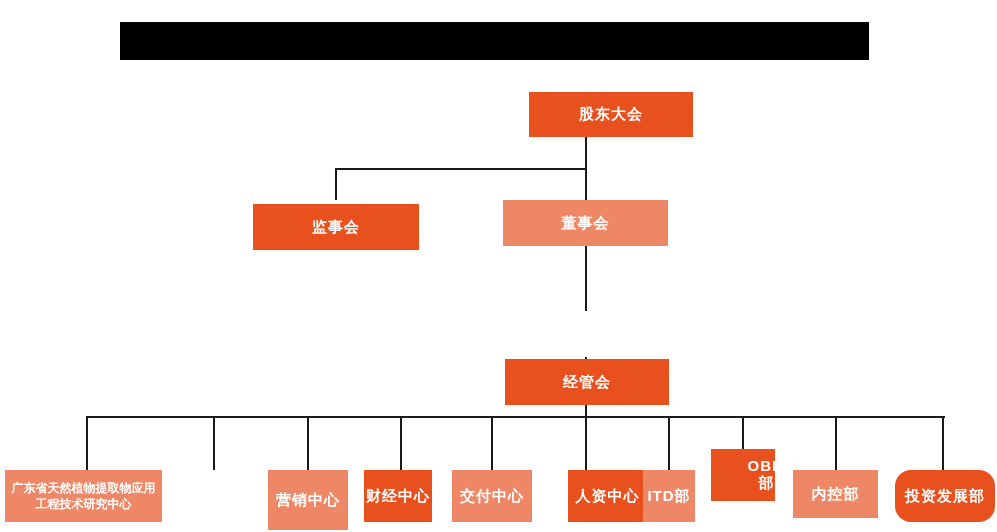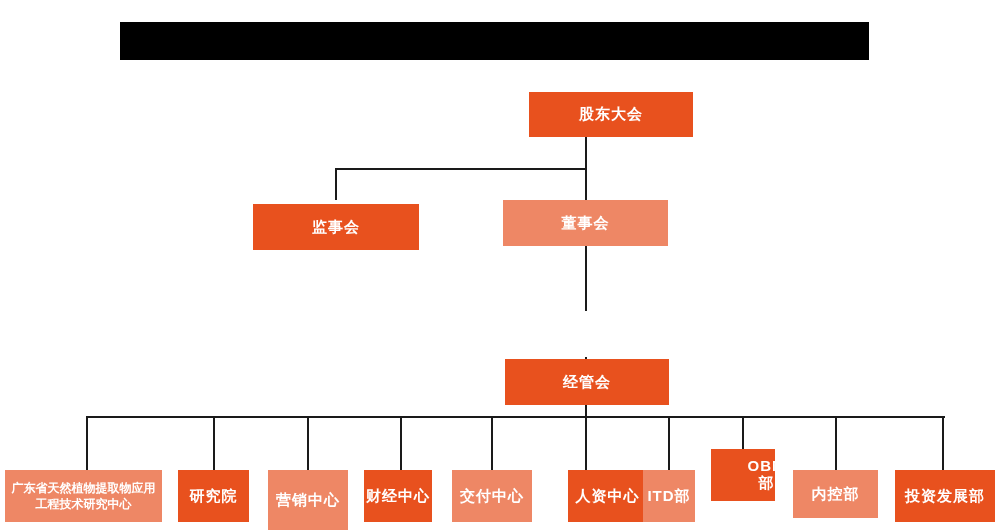--- a/index.html
+++ b/index.html
@@ -71,23 +71,22 @@
   <div class="line" style="left:942px; top:416px; width:2px;  height:54px;"></div>
 
   <div class="node primary" style="left:504px; top:92px; width:164px; height:45px;margin-left:25px;">股东大会</div>
 
   <div class="node primary" style="left:253px; top:204px; width:166px; height:46px;">监事会</div>
   <div class="node secondary" style="left:503px; top:200px; width:165px; height:46px;">董事会</div>
 
   <div class="node primary" style="left:505px; top:311px; width:164px; height:46px;margin-top:48px;">经管会</div>
 
   <div class="node secondary small-text" style="left:5px; top:470px; width:157px; height:52px;">广东省天然植物提取物应用工程技术研究中心</div>
-  <div class="node primary" style="left:178px; top:470px; width:71px; height:52px;">研究院</div>
   <div class="node secondary" style="left:268px; top:470px; width:80px; height:60px;">营销中心</div>
   <div class="node primary" style="left:364px; top:470px; width:68px; height:52px;">财经中心</div>
   <div class="node secondary" style="left:452px; top:470px; width:80px; height:52px;">交付中心</div>
   <div class="node primary" style="left:568px; top:470px; width:79px; height:52px;">人资中心</div>
   <div class="node secondary" style="left:643px; top:470px; width:52px; height:52px;">ITD部</div>
   <div class="node primary" style="left:711px; top:449px; width:64px; height:52px;padding-left:47px;">OBM部</div>
   <div class="node secondary" style="left:793px; top:470px; width:85px; height:48px;">内控部</div>
-  <div class="node primary" style="left:895px; top:470px; width:100px; height:52px;">投资发展部</div>
+  <div class="node primary" style="left:895px; top:470px; width:100px; height:52px;border-radius:16px;">投资发展部</div>
 
 </div>
 
 </body></html>

